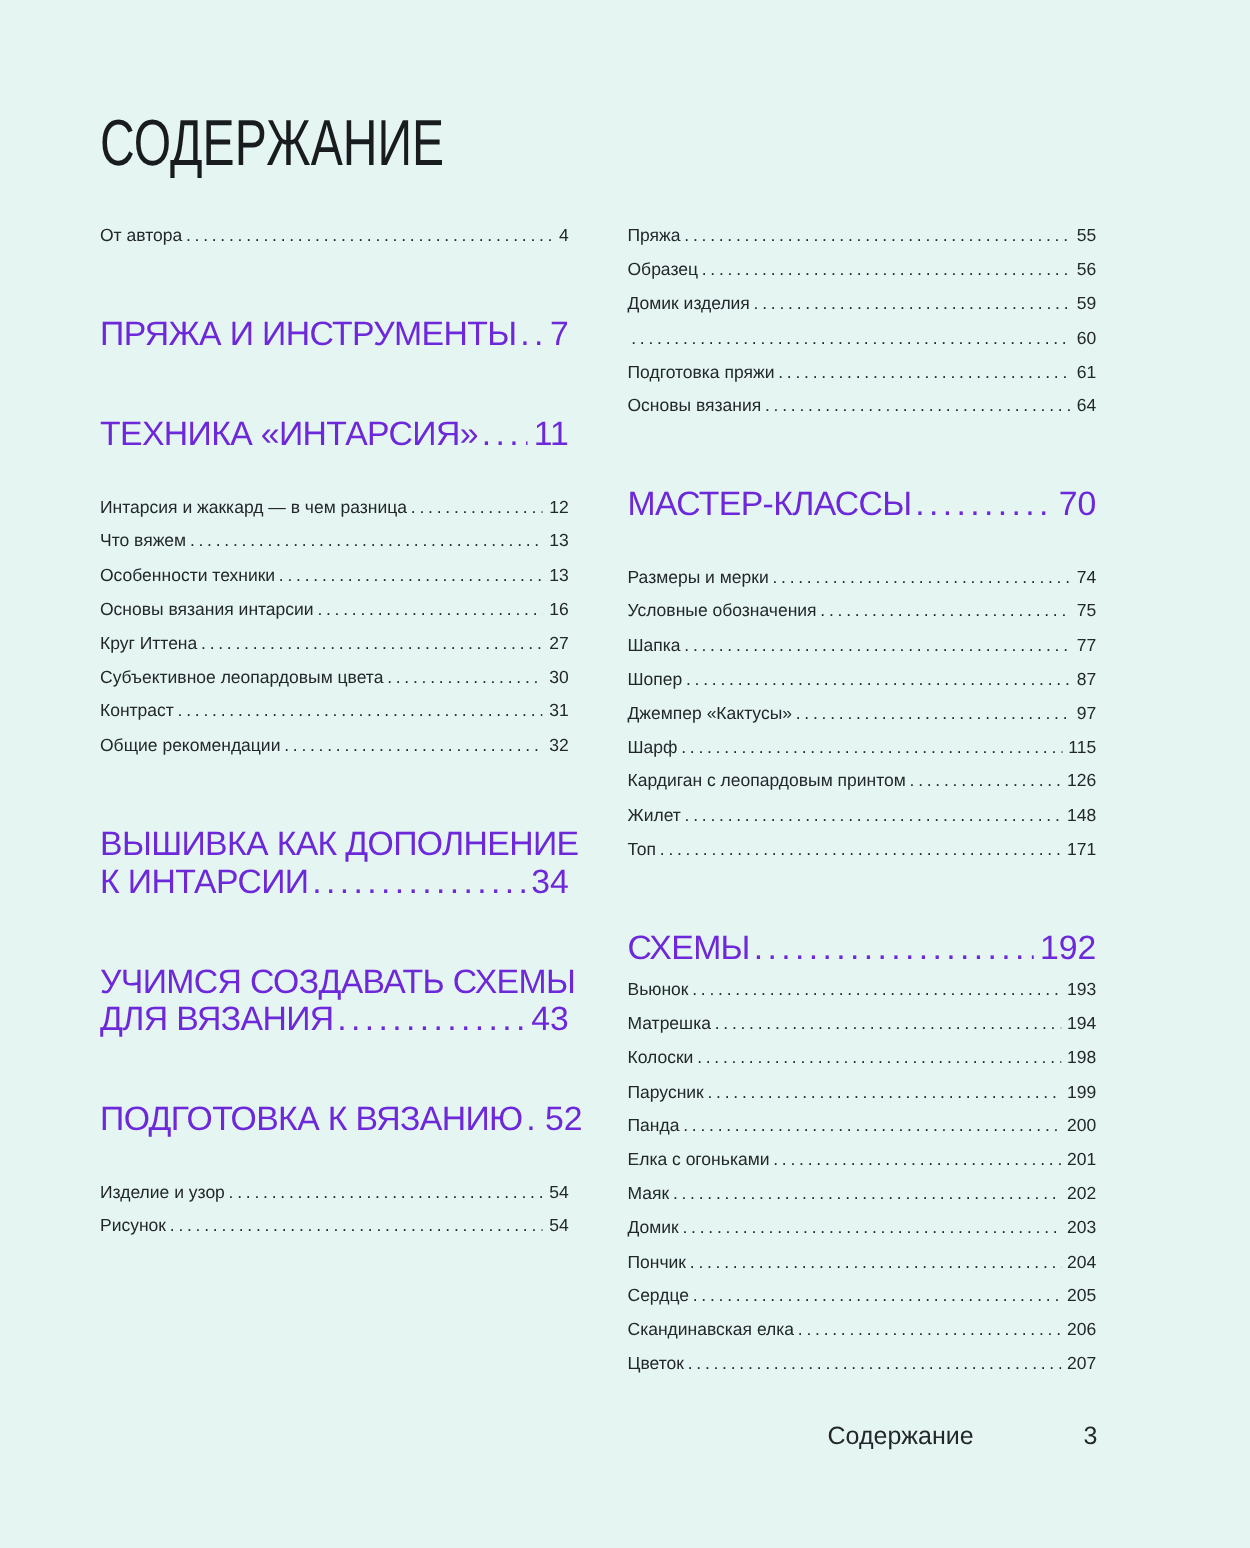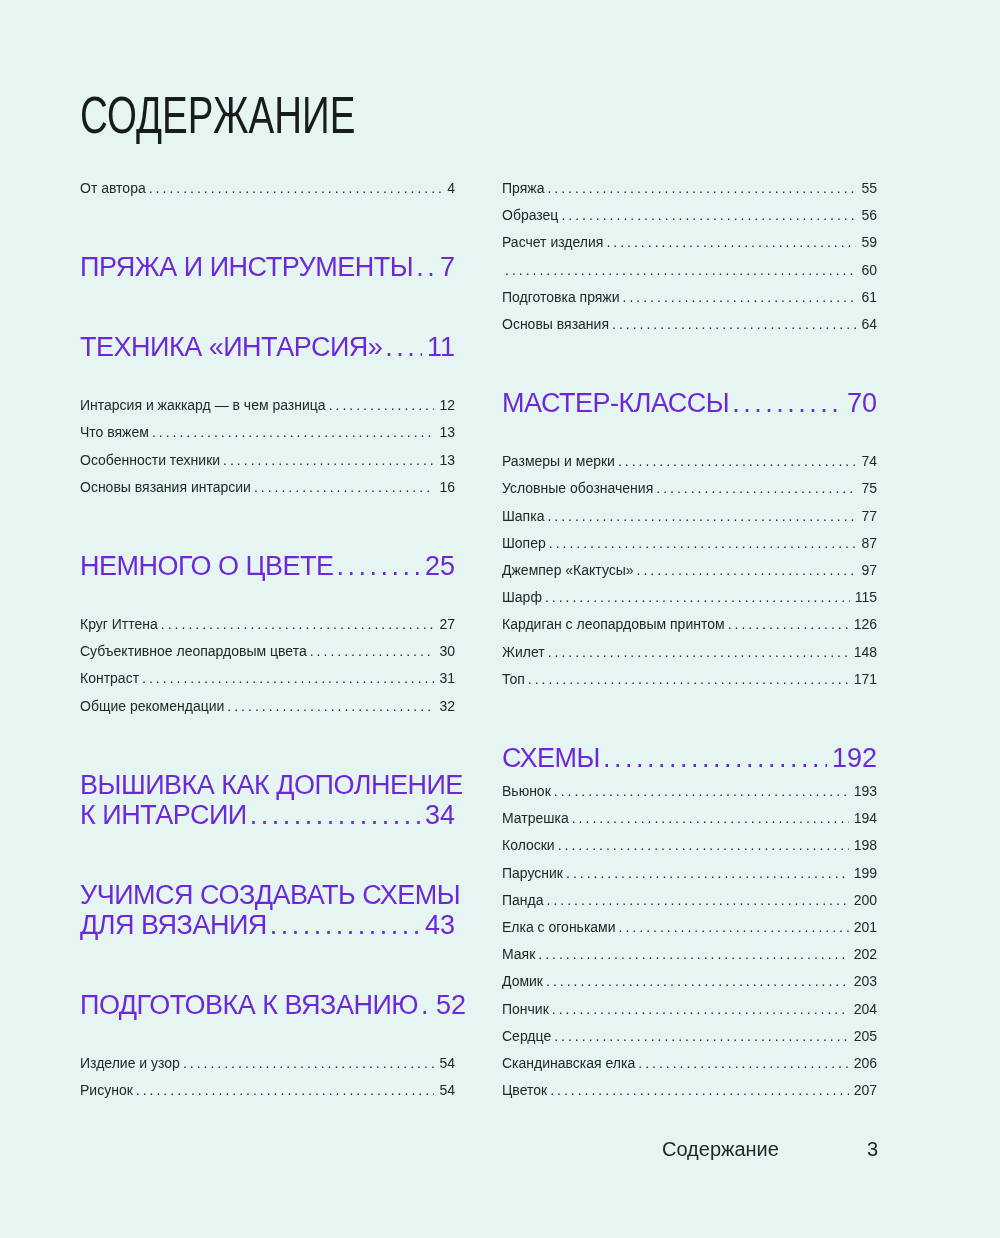--- a/index.html
+++ b/index.html
@@ -107,27 +107,20 @@
           <div class="entry">
             <span class="elabel">Особенности техники</span>
             <span class="dots edots"></span>
             <span class="num enum">13</span>
           </div>
           <div class="entry">
             <span class="elabel">Основы вязания интарсии</span>
             <span class="dots edots"></span>
             <span class="num enum">16</span>
           </div>
-          <div class="heading">
-            <div class="hrow">
-              <span class="hlabel">НЕМНОГО О ЦВЕТЕ</span>
-              <span class="dots hdots"></span>
-              <span class="num hnum">25</span>
-            </div>
-          </div>
           <div class="entry">
             <span class="elabel">Круг Иттена</span>
             <span class="dots edots"></span>
             <span class="num enum">27</span>
           </div>
           <div class="entry">
             <span class="elabel">Субъективное леопардовым цвета</span>
             <span class="dots edots"></span>
             <span class="num enum">30</span>
           </div>
@@ -184,21 +177,21 @@
             <span class="elabel">Пряжа</span>
             <span class="dots edots"></span>
             <span class="num enum">55</span>
           </div>
           <div class="entry">
             <span class="elabel">Образец</span>
             <span class="dots edots"></span>
             <span class="num enum">56</span>
           </div>
           <div class="entry">
-            <span class="elabel">Расчет изделия</span>
+            <span class="elabel">Домик изделия</span>
             <span class="dots edots"></span>
             <span class="num enum">59</span>
           </div>
           <div class="entry">
             <span class="dots edots"></span>
             <span class="num enum">60</span>
           </div>
           <div class="entry">
             <span class="elabel">Подготовка пряжи</span>
             <span class="dots edots"></span>

